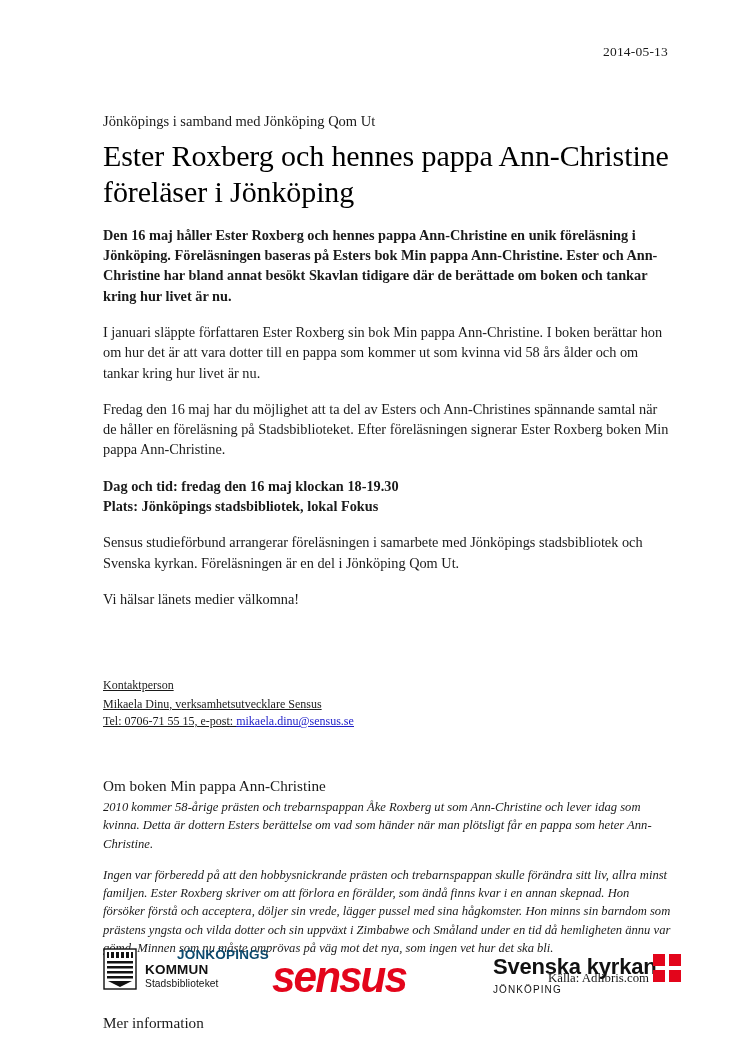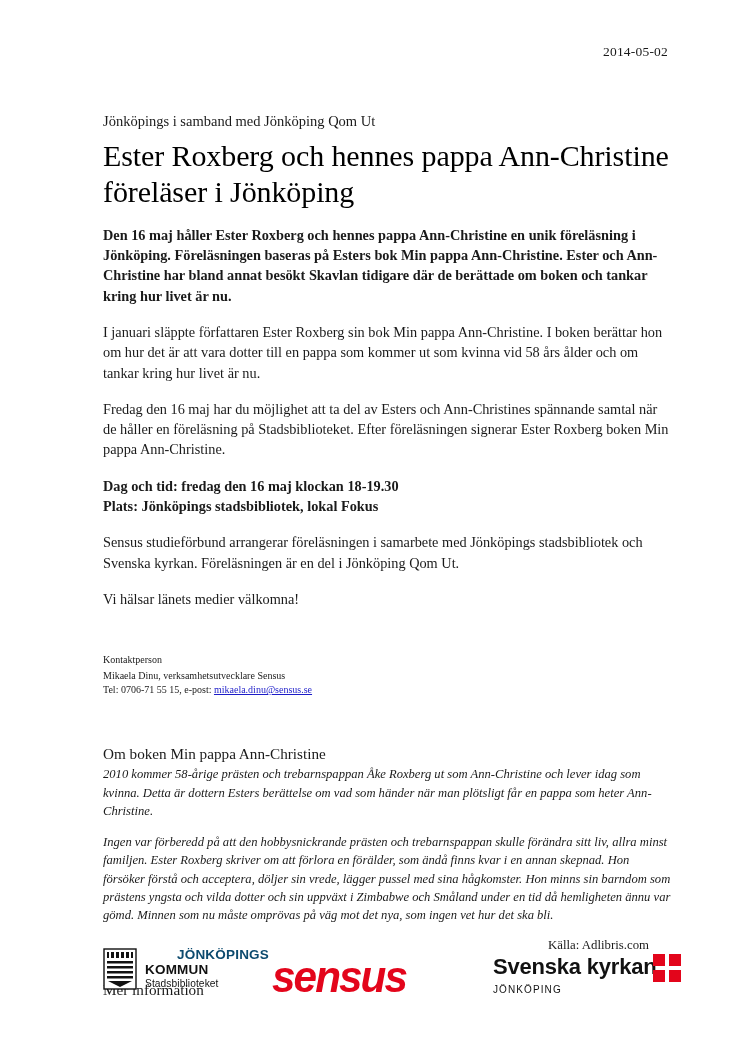--- a/index.html
+++ b/index.html
@@ -60,23 +60,24 @@
     line-height: 1.42;
     margin: 0 0 16px 0;
   }
   .detail-block {
     font-size: 14.3px;
     line-height: 1.42;
     font-weight: bold;
     margin: 0 0 16px 0;
   }
   .contact {
-    margin-top: 44px;
-    font-size: 10px;
+    margin-top: 68px;
+    font-size: 12px;
     line-height: 1.45;
+    text-decoration: underline;
   }
   .contact-title {
     margin: 0 0 1px 0;
   }
   .contact-line {
     margin: 0;
   }
   a.link {
     color: #1c1cc8;
     text-decoration: underline;
@@ -189,21 +190,21 @@
     top: 0px;
     width: 28px;
     height: 28px;
   }
 </style>
 </head>
 <body>
 
 <div class="page">
 
-  <div class="date-line">2014-05-02</div>
+  <div class="date-line">2014-05-13</div>
 
   <div class="content">
 
     <p class="kicker">Jönköpings i samband med Jönköping Qom Ut</p>
 
     <h1 class="headline">Ester Roxberg och hennes pappa Ann-Christine föreläser i Jönköping</h1>
 
     <p class="lead">Den 16 maj håller Ester Roxberg och hennes pappa Ann-Christine en unik föreläsning i Jönköping. Föreläsningen baseras på Esters bok Min pappa Ann-Christine. Ester och Ann-Christine har bland annat besökt Skavlan tidigare där de berättade om boken och tankar kring hur livet är nu.</p>
 
     <p class="body">I januari släppte författaren Ester Roxberg sin bok Min pappa Ann-Christine. I boken berättar hon om hur det är att vara dotter till en pappa som kommer ut som kvinna vid 58 års ålder och om tankar kring hur livet är nu.</p>

